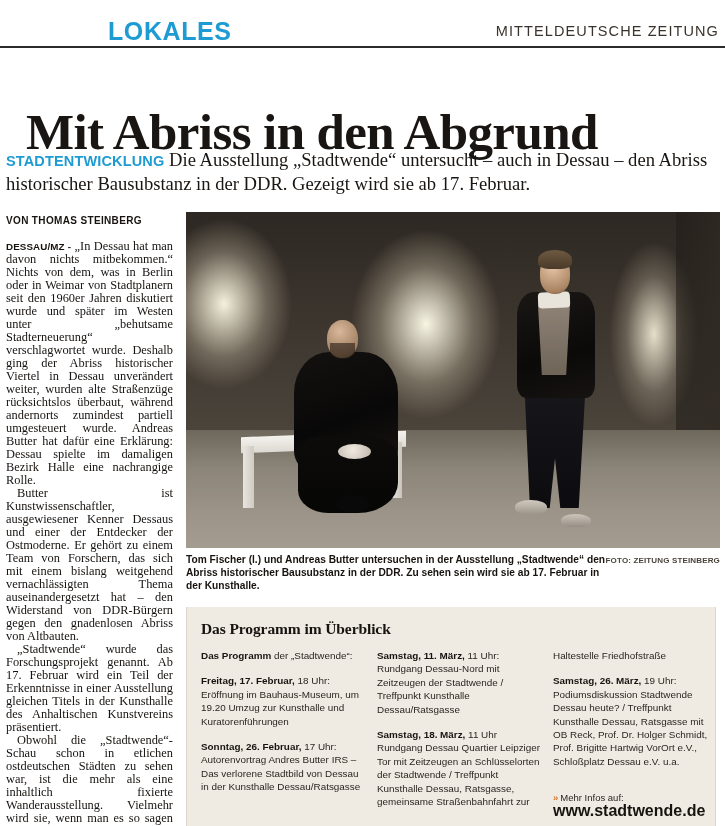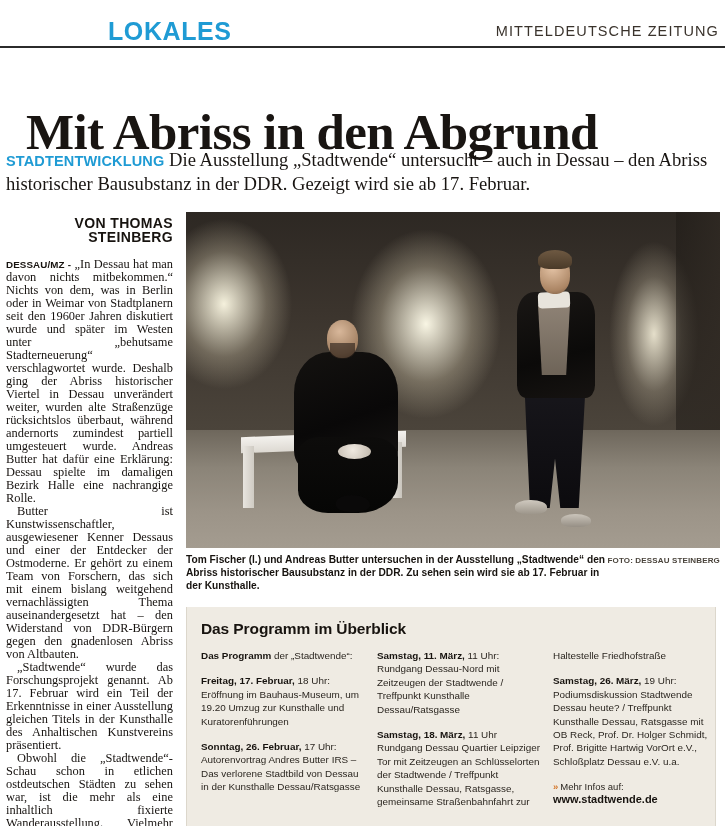--- a/index.html
+++ b/index.html
@@ -83,26 +83,25 @@
   #left-col {
     position: absolute;
     left: 6px; top: 216px;
     width: 167px;
     height: 610px;
     overflow: hidden;
   }
   #byline {
     font-family: "Liberation Sans", sans-serif;
     font-weight: bold;
-    font-size: 14px;
+    font-size: 10px;
     letter-spacing: 0.35px;
     color: #17130f;
     margin: 0 0 14px 0;
     line-height: 1;
-    text-align: right;
   }
   .body-par {
     font-family: "Liberation Serif", serif;
     font-size: 12.4px;
     line-height: 13px;
     color: #16120f;
     text-align: justify;
     margin: 0;
     hyphens: manual;
   }
@@ -304,21 +303,21 @@
     left: 186px; top: 607px;
     width: 530px; height: 219px;
     background: #efebe3;
     border-left: 1px solid #dcd7cc;
     border-right: 1px solid #dcd7cc;
     overflow: hidden;
   }
   #program-title {
     position: absolute;
     left: 14px; top: 14px;
-    font-family: Liberation Sans, sans-serif;
+    font-family: Liberation Serif, serif;
     font-weight: bold;
     font-size: 15.5px;
     letter-spacing: -0.1px;
     color: #17130f;
     line-height: 1;
   }
   .prog-col {
     position: absolute;
     top: 42px;
     width: 166px;
@@ -326,34 +325,34 @@
     font-size: 9.9px;
     line-height: 13.4px;
     color: #2b2620;
   }
   #prog-col-1 { left: 14px; }
   #prog-col-2 { left: 190px; }
   #prog-col-3 { left: 366px; width: 160px; }
   .prog-item { margin: 0 0 12px 0; }
   .prog-item b { font-weight: bold; color: #17130f; }
   .prog-more {
-    margin-top: 12px;
+    margin-top: 23px;
     font-size: 9.5px;
     line-height: 13px;
   }
   .prog-more .chev {
     color: #d4762a;
     font-weight: bold;
     margin-right: 2px;
   }
   .prog-more .url {
     font-weight: bold;
     color: #17130f;
     display: block;
-    font-size: 11px;
+    font-size: 16px;
   }
 </style>
 </head>
 <body>
 
 <div id="masthead">
   <div id="masthead-section">LOKALES</div>
   <div id="masthead-paper">MITTELDEUTSCHE ZEITUNG</div>
   <div id="masthead-rule"></div>
 </div>
@@ -388,21 +387,21 @@
     <div id="man-r-shoe-l"></div>
     <div id="man-r-shoe-r"></div>
     <div id="man-r-jacket"></div>
     <div id="man-r-vest"></div>
     <div id="man-r-collar"></div>
     <div id="man-r-head"></div>
     <div id="man-r-hair"></div>
   </div>
 </div>
 
-<div id="caption"><span id="caption-credit">FOTO: DESSAU STEINBERG</span><span>Tom Fischer (l.) und Andreas Butter untersuchen in der Ausstellung „Stadtwende“ den Abriss historischer Bausubstanz in der DDR. Zu sehen sein wird sie ab 17. Februar in der Kunsthalle.</span></div>
+<div id="caption"><span id="caption-credit">FOTO: ZEITUNG STEINBERG</span><span>Tom Fischer (l.) und Andreas Butter untersuchen in der Ausstellung „Stadtwende“ den Abriss historischer Bausubstanz in der DDR. Zu sehen sein wird sie ab 17. Februar in der Kunsthalle.</span></div>
 
 <div id="program-box">
   <div id="program-title">Das Programm im Überblick</div>
 
   <div class="prog-col" id="prog-col-1">
     <p class="prog-item"><b>Das Programm</b><span> der „Stadtwende“:</span></p>
     <p class="prog-item"><b>Freitag, 17. Februar,</b><span> 18 Uhr: Eröffnung im Bauhaus-Museum, um 19.20 Umzug zur Kunsthalle und Kuratorenführungen</span></p>
     <p class="prog-item"><b>Sonntag, 26. Februar,</b><span> 17 Uhr: Autorenvortrag Andres Butter IRS – Das verlorene Stadtbild von Dessau in der Kunsthalle Dessau/Ratsgasse</span></p>
   </div>
 

